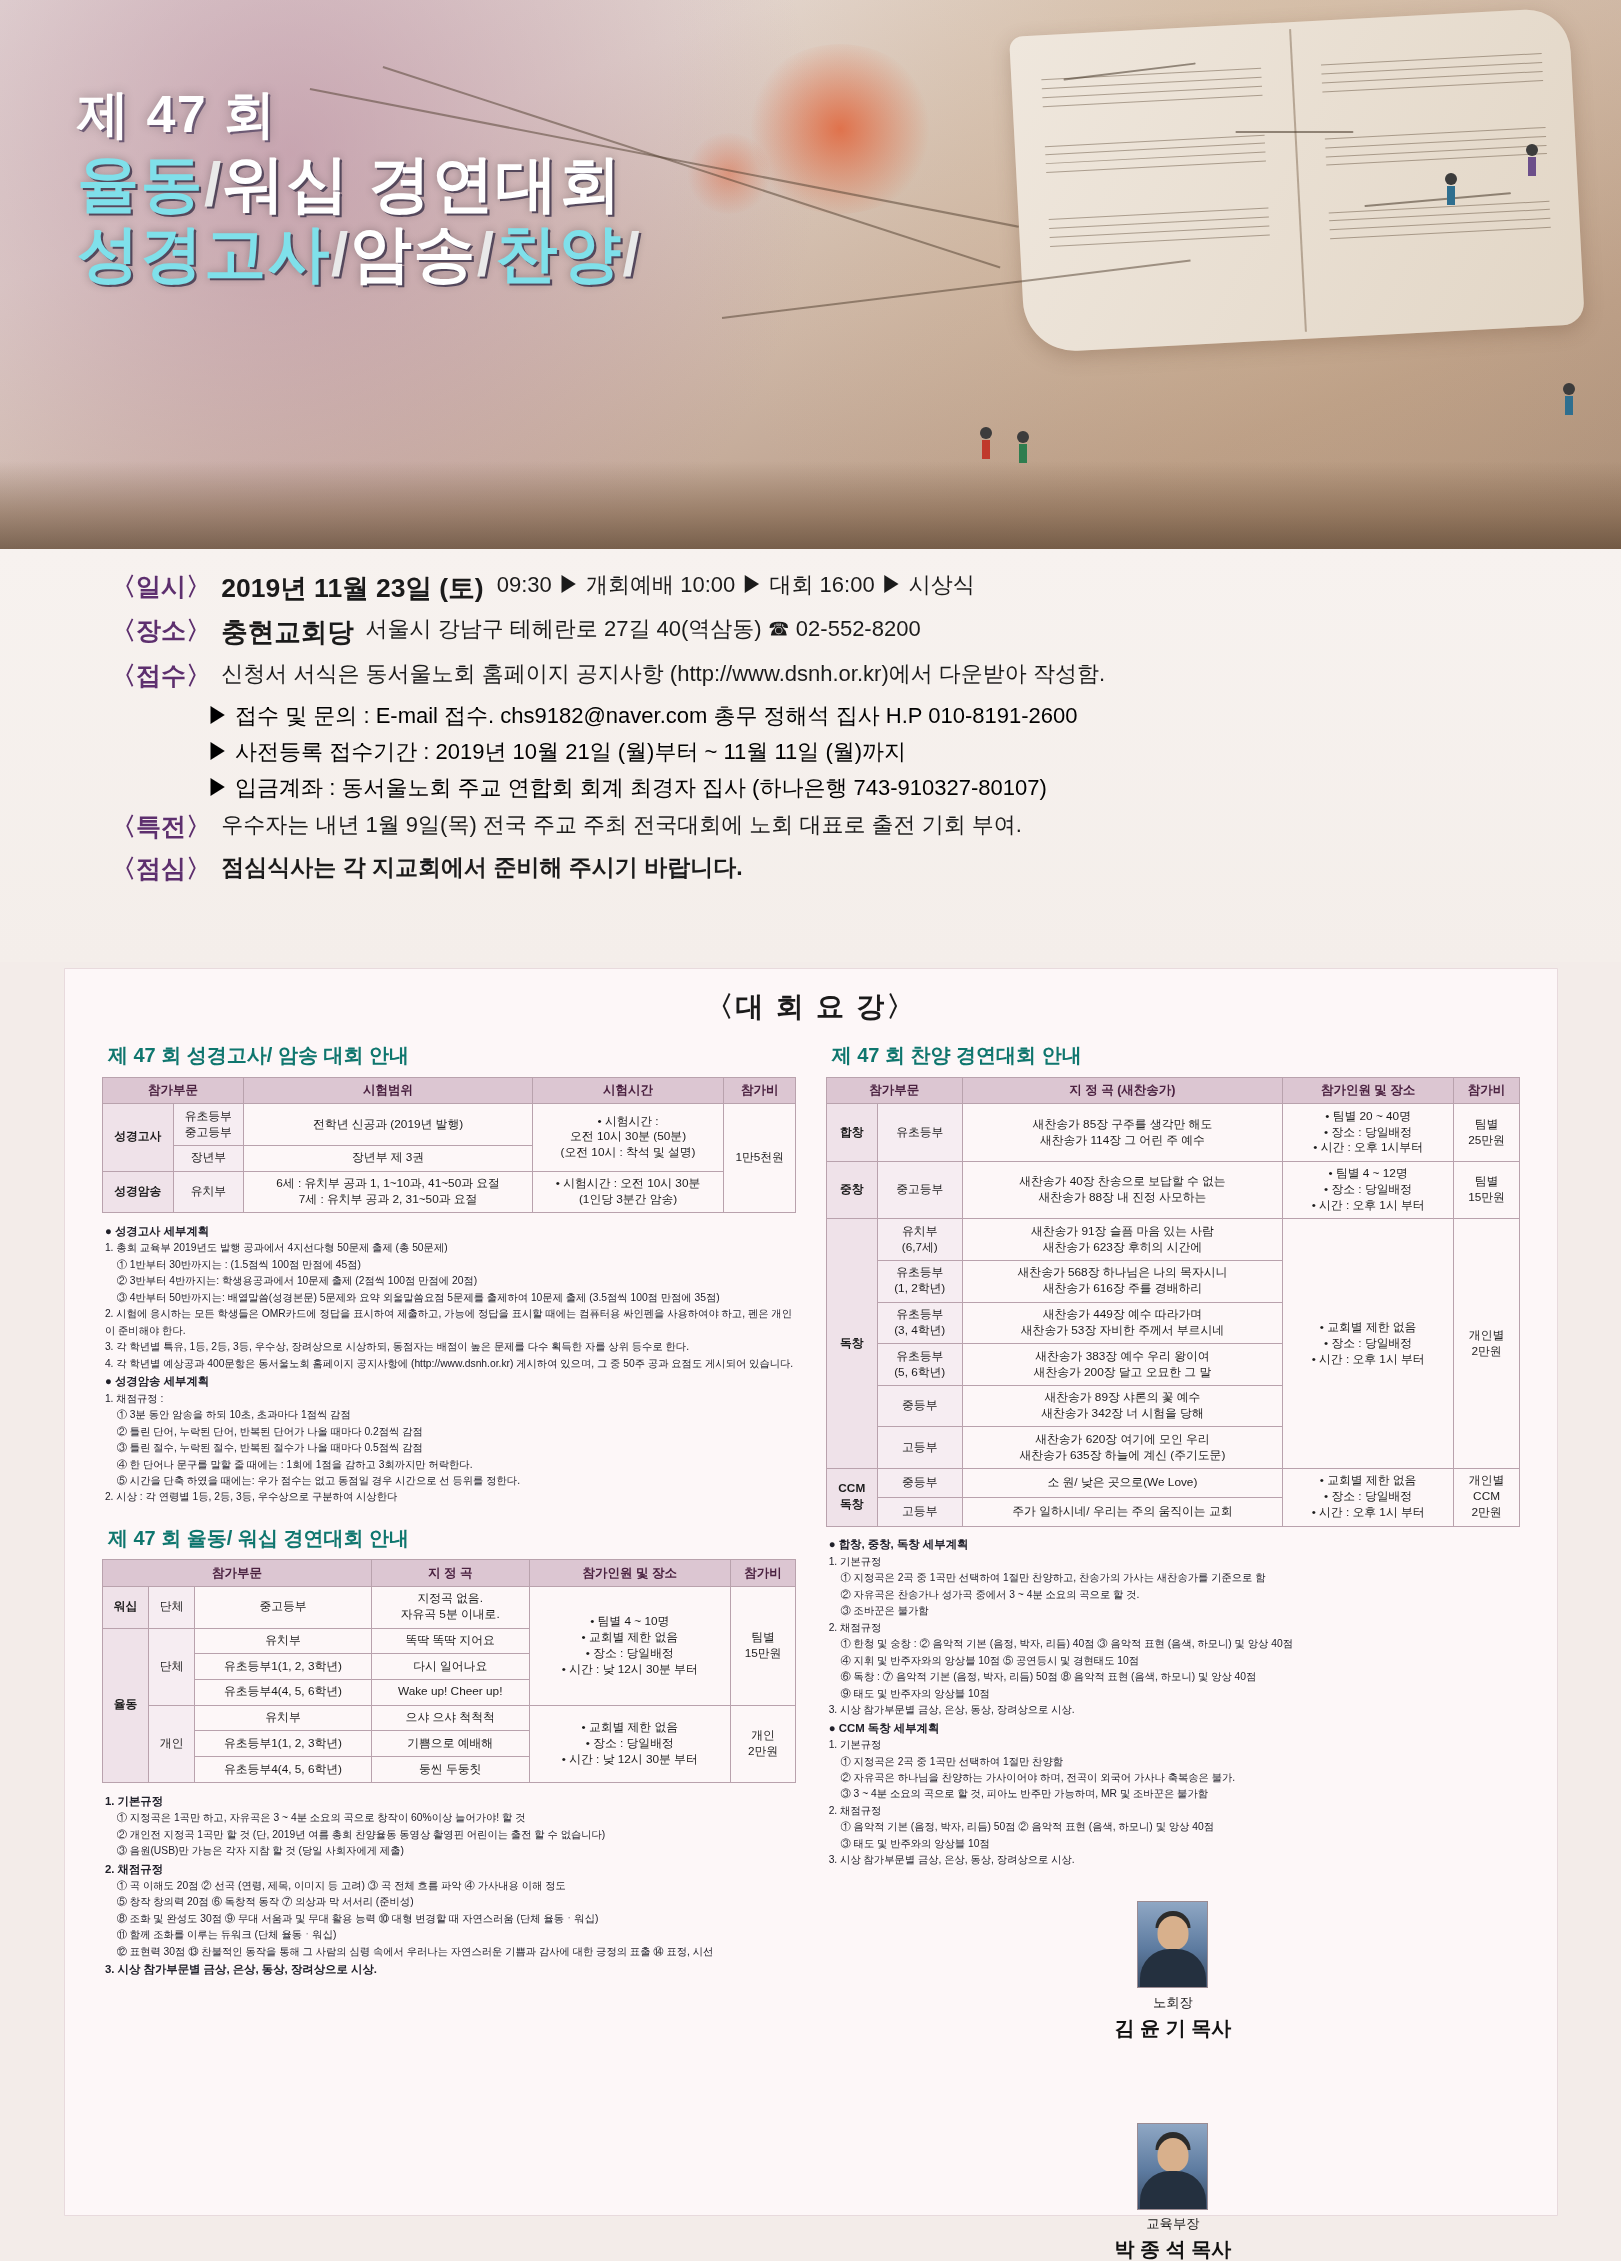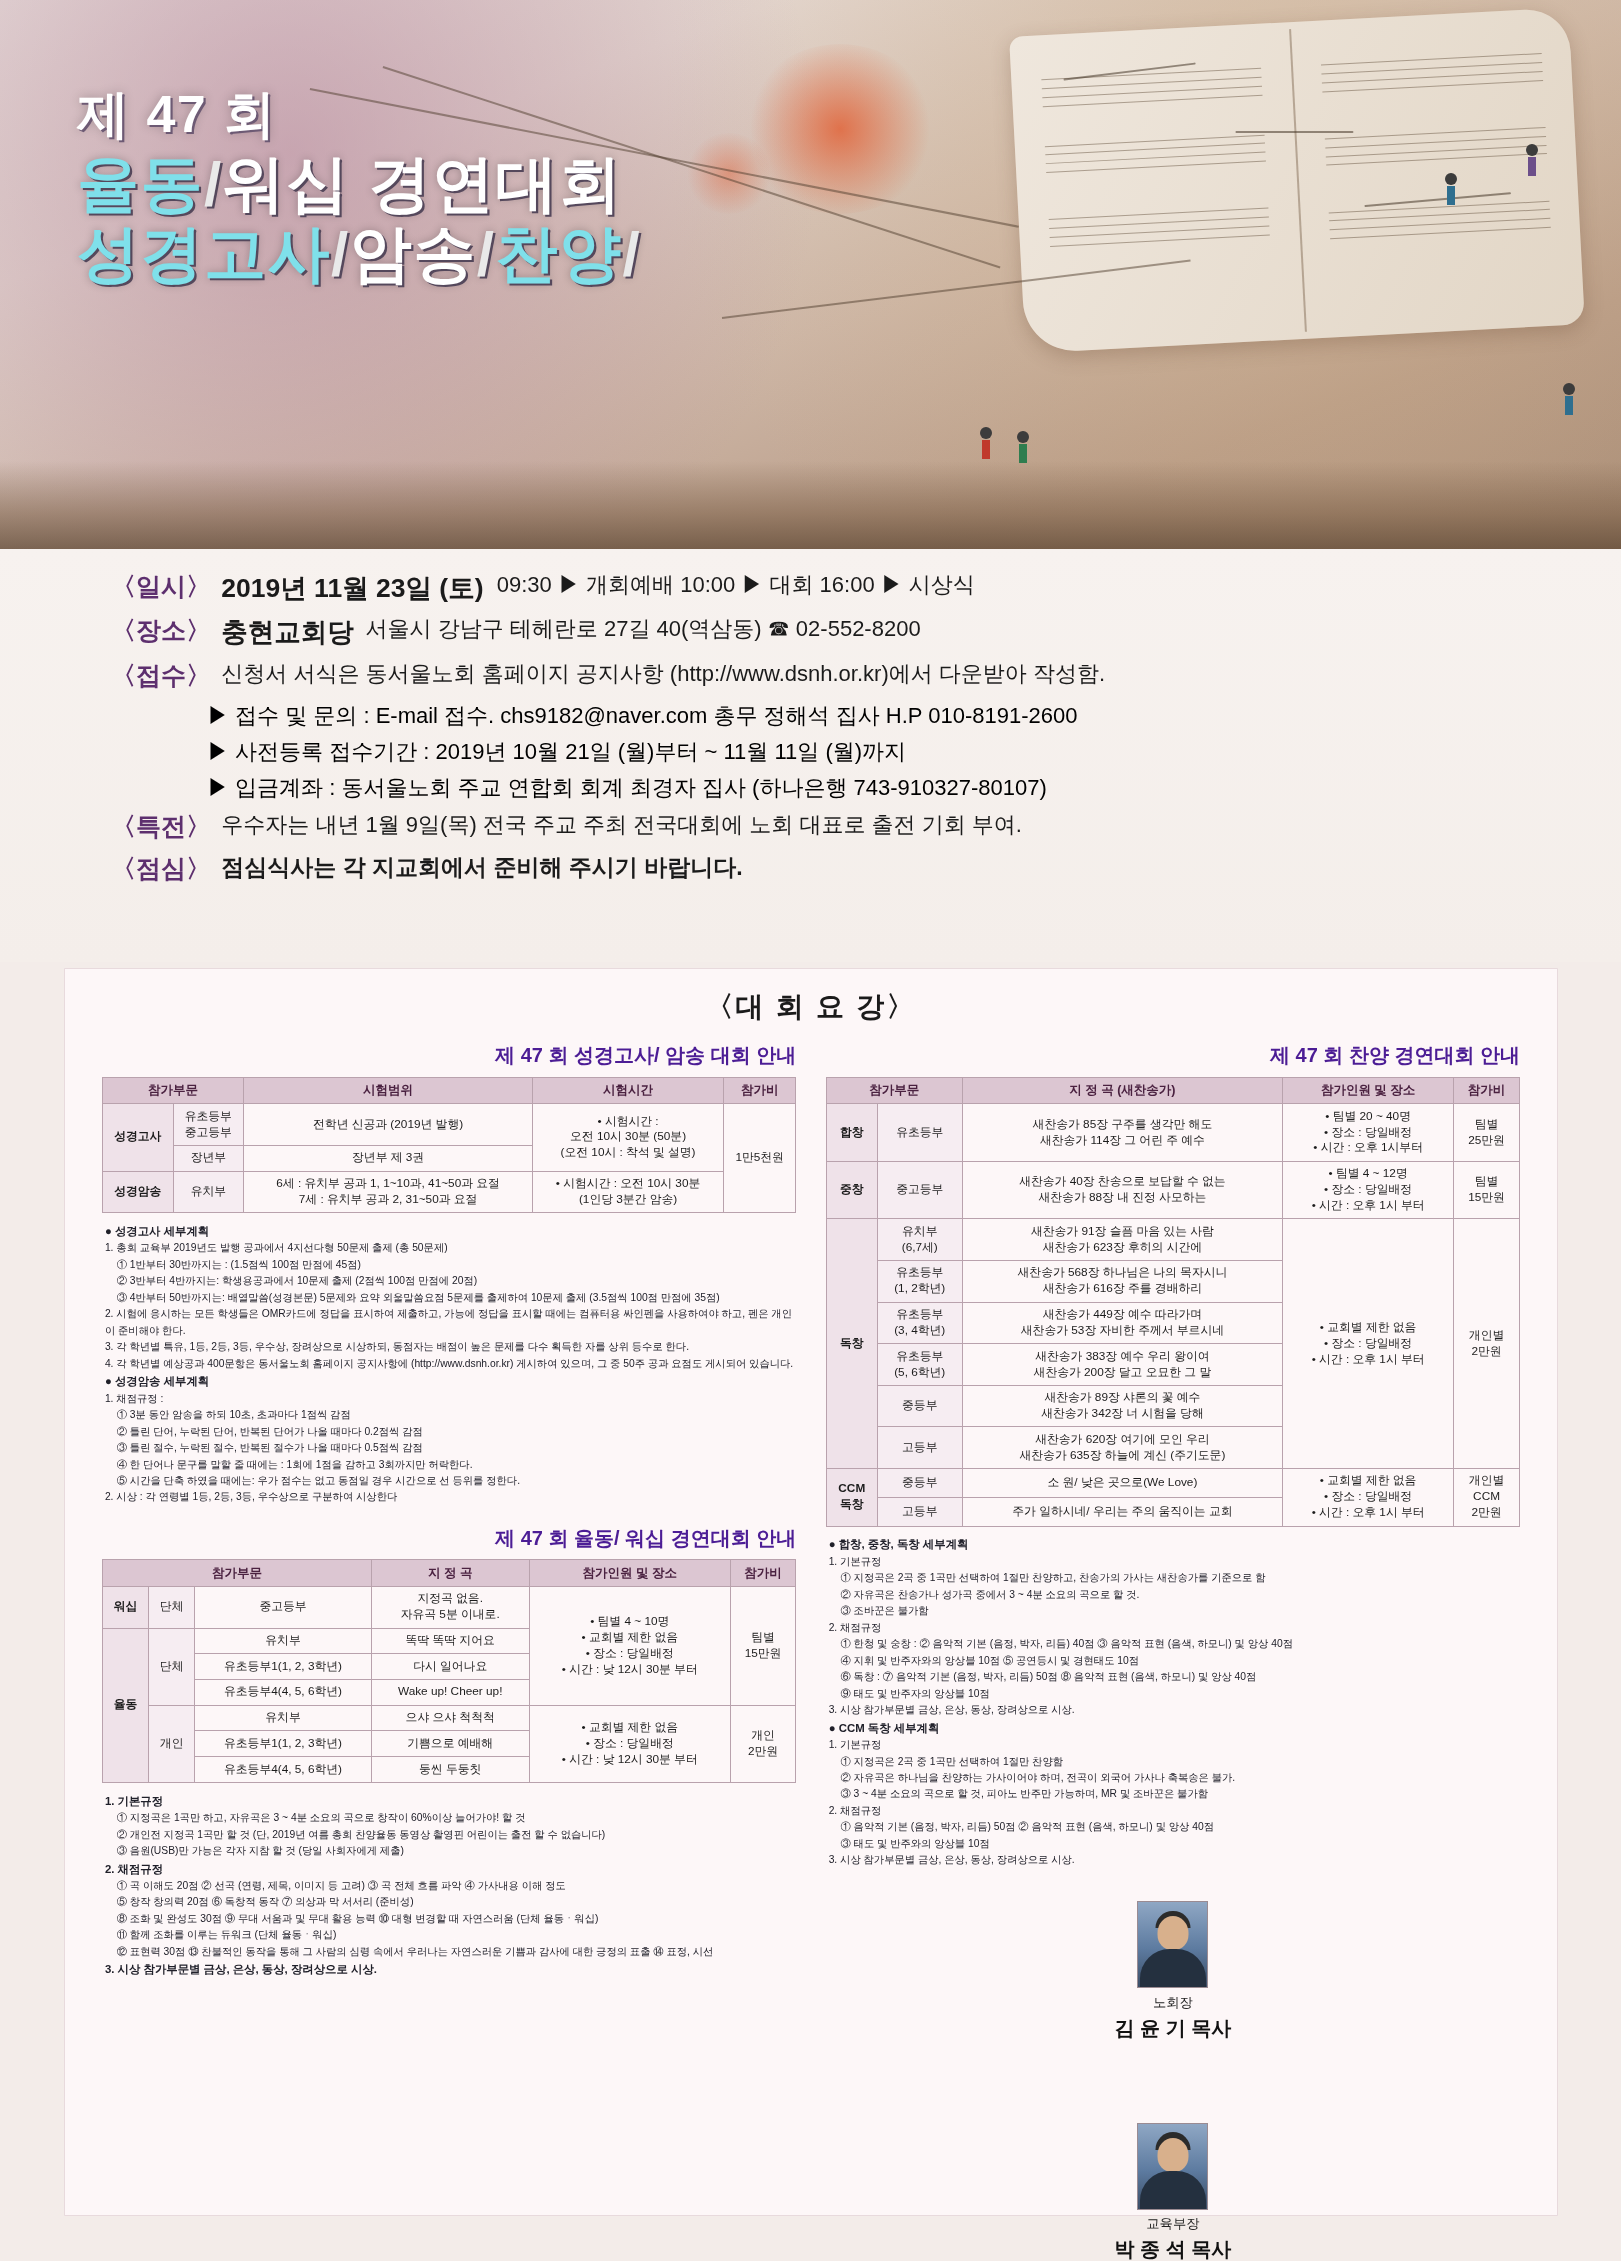--- a/index.html
+++ b/index.html
@@ -88,21 +88,21 @@
     box-shadow:0 0 0 0.7px #e3d3d8;
   }
   .panel-title {
     text-align:center; font-size:28px; font-weight:bold; color:#1b1b1b;
     padding:19px 0 7.4px;
     letter-spacing:2.2px;
   }
   .cols { display:flex; padding:0 37px; gap:29.5px; }
   .col { flex:1; }
   .sec-title {
-    font-size:20px; font-weight:bold; color:#4c1d95; margin:8.8px 0 7.4px 5.9px;text-align:right;
+    font-size:20px; font-weight:bold; color:#0f766e; margin:8.8px 0 7.4px 5.9px;
   }
   table.grid { border-collapse:collapse; width:100%; font-size:11.8px; }
   table.grid th, table.grid td {
     border:0.7px solid #b9a2ad; padding:4.4px 4.4px; text-align:center; vertical-align:middle;
     color:#1c1c1c; line-height:1.35;
   }
   table.grid thead th {
     background:#dcc6d2; font-weight:bold; font-size:12.5px; color:#4a2140;
   }
   td.lbl { background:#efe2e9; font-weight:bold; color:#7a2a55; }

